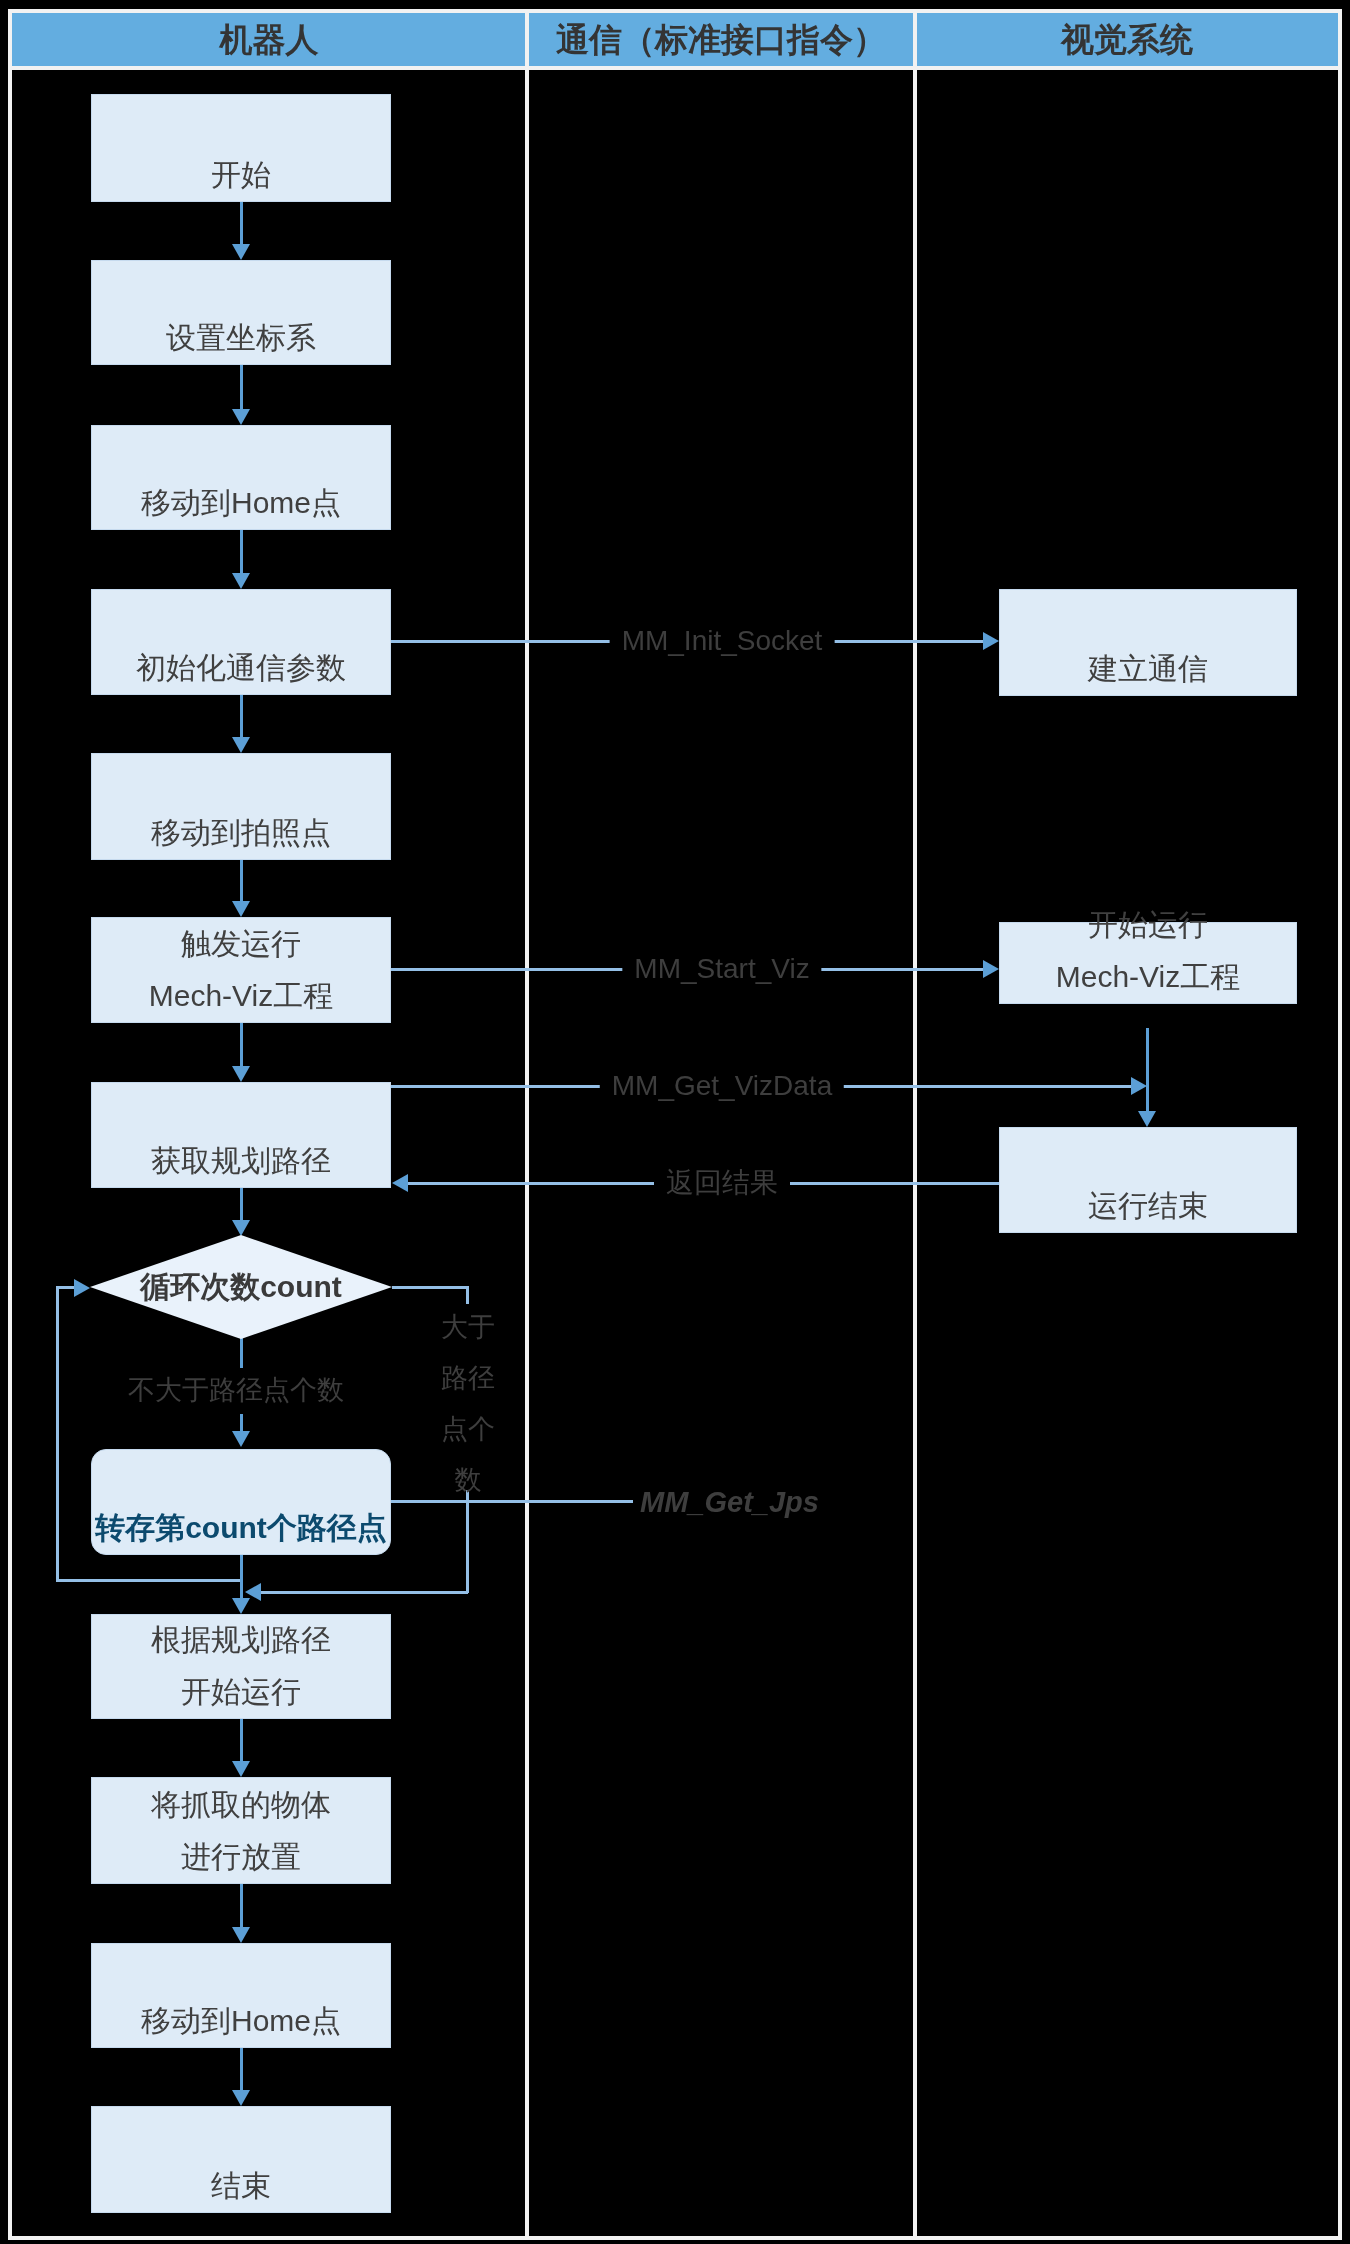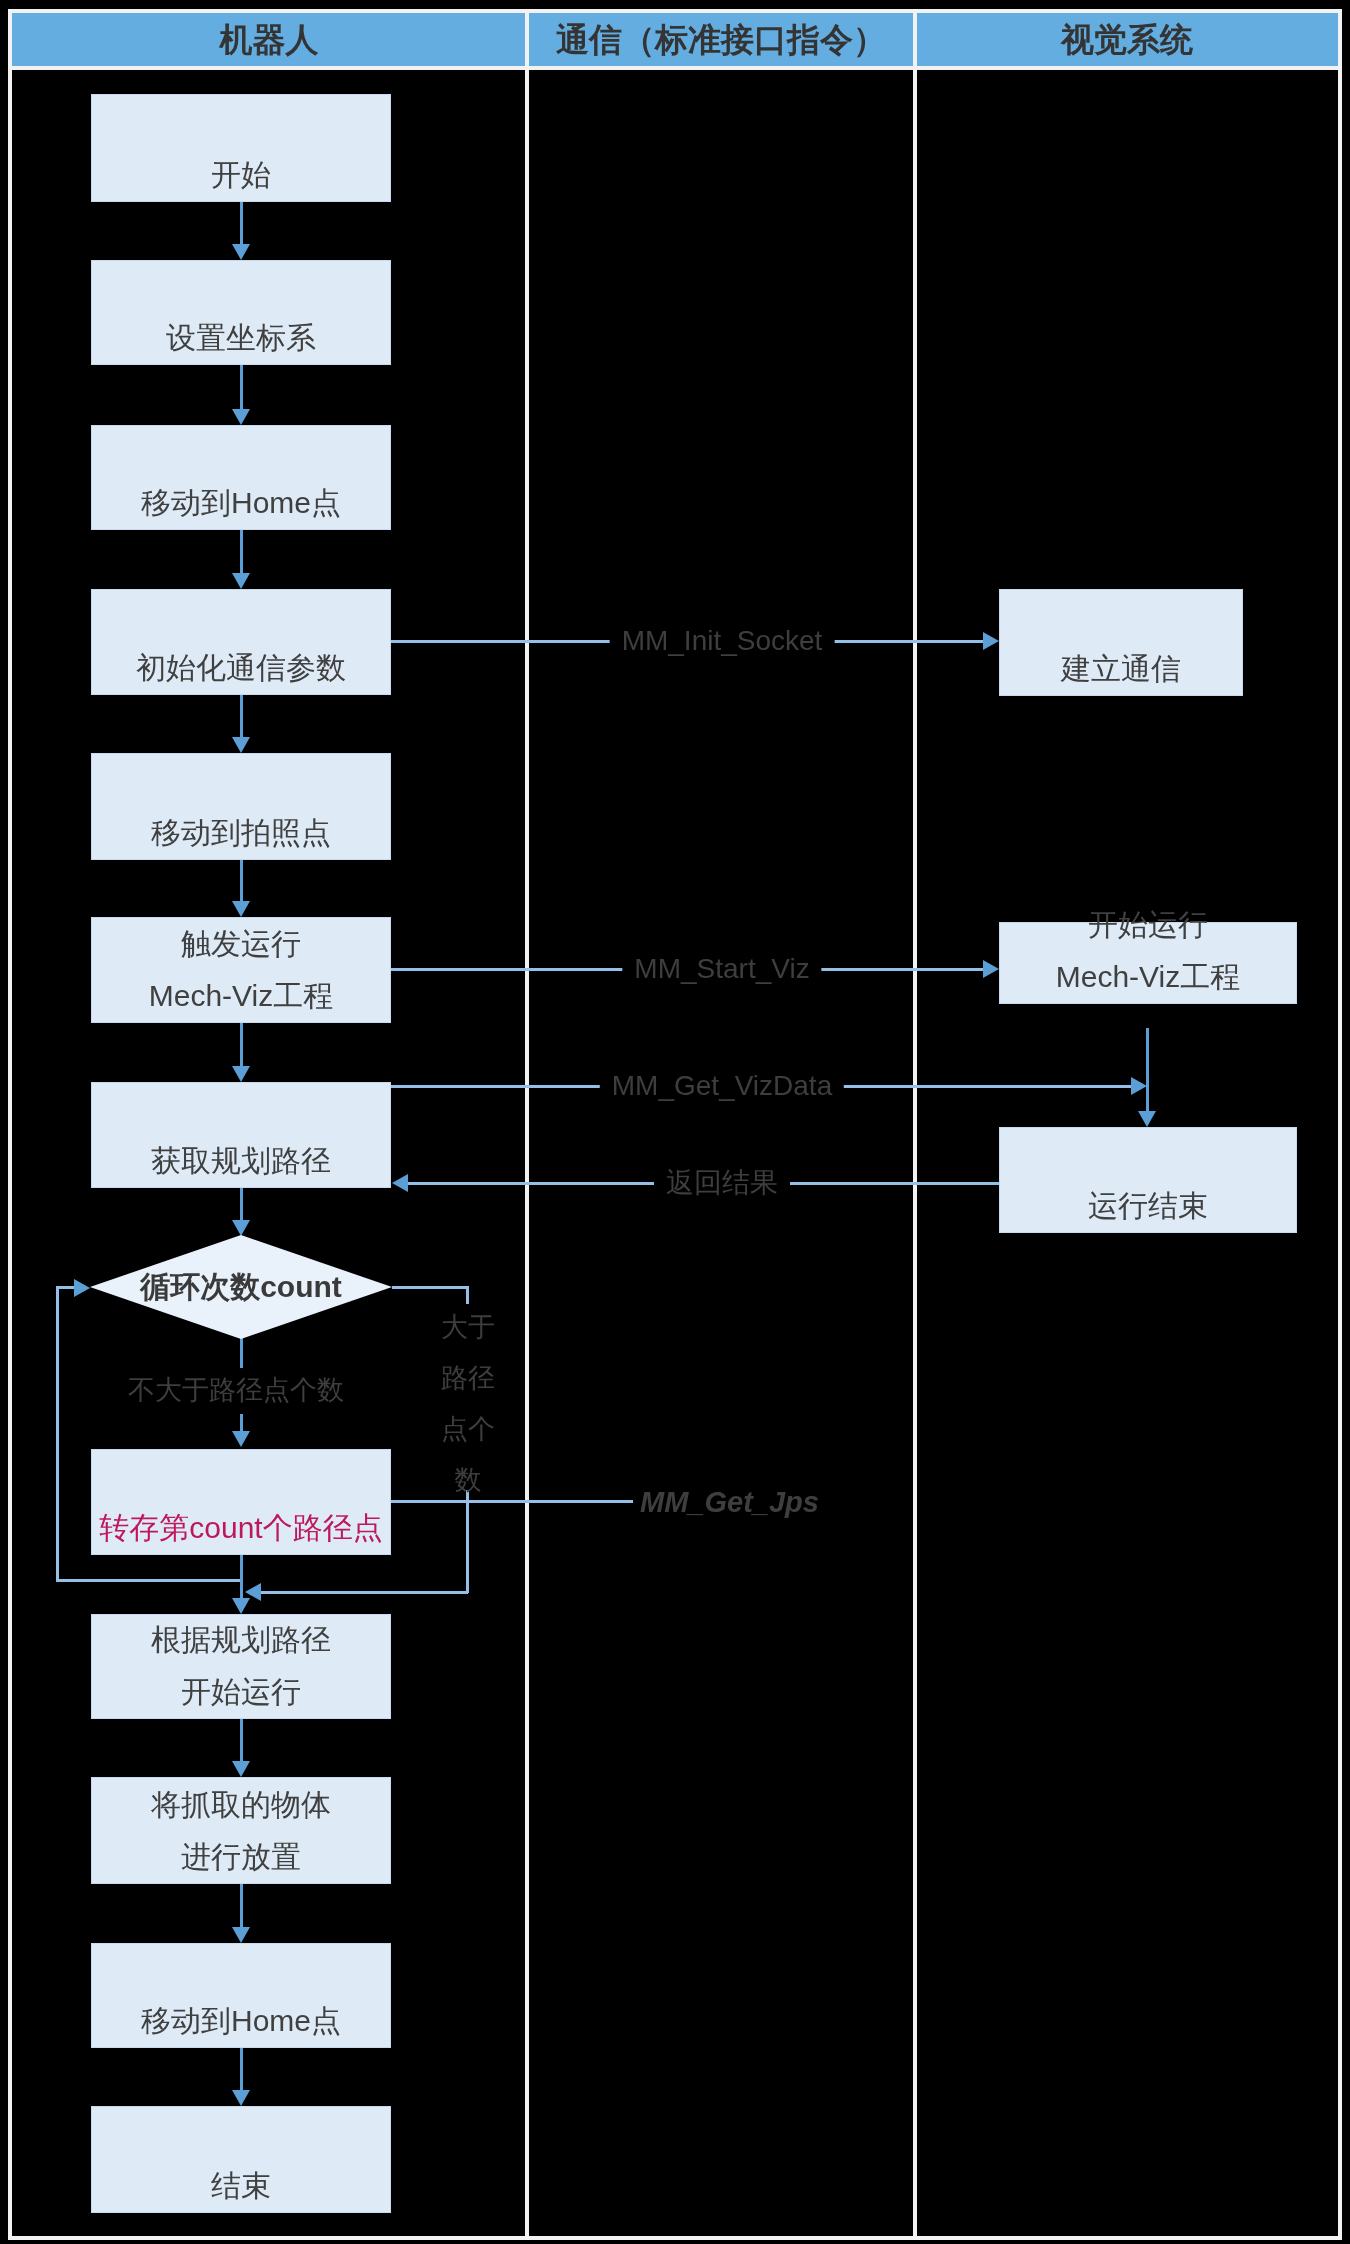--- a/index.html
+++ b/index.html
@@ -20,21 +20,21 @@
   .frame{position:absolute;left:8px;top:9px;width:1334px;height:2231px;
     border:4px solid var(--lane_divider);box-sizing:border-box;}
   .header{position:absolute;left:12px;top:13px;width:1326px;height:53px;
     background:var(--header_bg);border-bottom:4px solid var(--lane_divider);}
   .hlabel{position:absolute;top:40px;transform:translate(-50%,-50%);
     font-weight:bold;font-size:33px;color:#343434;white-space:nowrap;}
   .divider{position:absolute;top:13px;width:4px;height:2223px;background:var(--lane_divider);}
   .node{position:absolute;background:var(--node_fill);border:1px solid #c6daee;
     box-sizing:border-box;display:flex;flex-direction:column;align-items:center;
     justify-content:flex-end;font-size:30px;color:var(--node_text);line-height:52px;}
-  .node.bold{font-weight:normal;color:#be185d;}
+  .node.bold{font-weight:bold;color:#0c4a6e;border-radius:15px;}
   .diamond{position:absolute;left:90px;top:1235px;width:302px;height:104px;
     background:#E9F2FB;clip-path:polygon(50% 0%,100% 50%,50% 100%,0% 50%);
     display:flex;align-items:center;justify-content:center;
     font-weight:bold;font-size:30px;color:#3A3A3A;}
   .ln{position:absolute;}
   .flow{background:var(--flow_arrow);}
   .conn{background:var(--connector);}
   .ah{position:absolute;width:0;height:0;}
   .ah.down{border-left:9px solid transparent;border-right:9px solid transparent;
     border-top:16px solid var(--flow_arrow);}
@@ -151,21 +151,21 @@
     <span>将抓取的物体</span>
     <span>进行放置</span>
   </div>
   <div class="node" style="left:91px;top:1943px;width:300px;height:105px">
       <span>移动到Home点</span>
     </div>
   <div class="node" style="left:91px;top:2106px;width:300px;height:107px">
       <span>结束</span>
     </div>
 
-  <div class="node" style="left:999px;top:589px;width:244px;height:107px">
+  <div class="node" style="left:999px;top:589px;width:298px;height:107px">
       <span>建立通信</span>
     </div>
   <div class="node" style="left:999px;top:922px;width:298px;height:82px">
     <span>开始运行</span>
     <span>Mech-Viz工程</span>
   </div>
   <div class="node" style="left:999px;top:1127px;width:298px;height:106px">
       <span>运行结束</span>
     </div>
 

